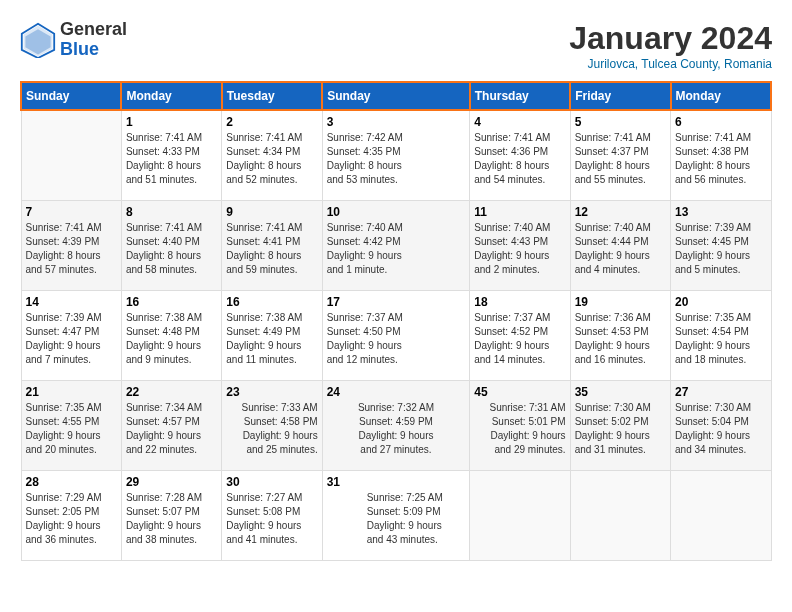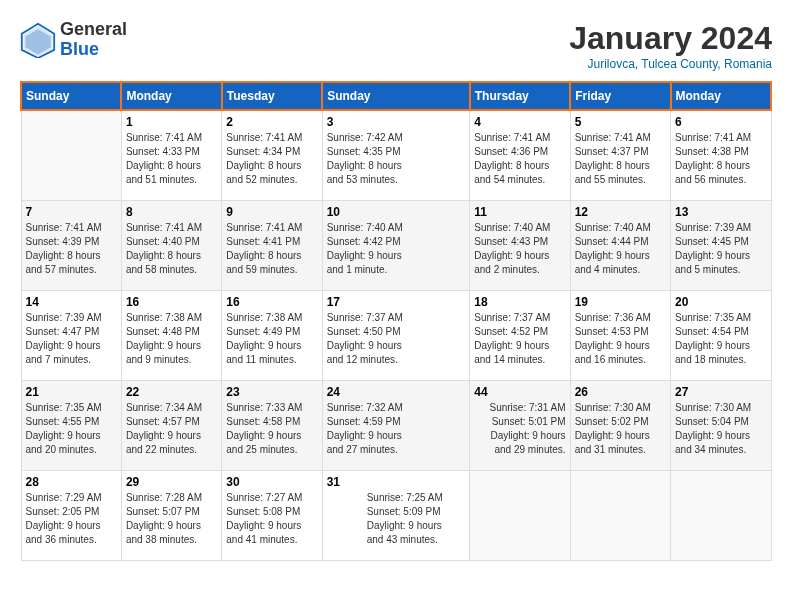--- a/index.html
+++ b/index.html
@@ -285,41 +285,41 @@
         </td>
         <td>
           <span class="day-number">22</span>
           <div class="cell-content" style="white-space: pre-line;">Sunrise: 7:34 AM
 Sunset: 4:57 PM
 Daylight: 9 hours
 and 22 minutes.</div>
         </td>
         <td>
           <span class="day-number">23</span>
-          <div class="cell-content" style="white-space: pre-line;">Sunrise: 7:33 AM
+          <div class="cell-content" style="white-space: pre-line; text-align: right;">Sunrise: 7:33 AM
 Sunset: 4:58 PM
 Daylight: 9 hours
 and 25 minutes.</div>
         </td>
         <td>
           <span class="day-number">24</span>
-          <div class="cell-content" style="white-space: pre-line;">Sunrise: 7:32 AM
+          <div class="cell-content" style="white-space: pre-line; text-align: center;">Sunrise: 7:32 AM
 Sunset: 4:59 PM
 Daylight: 9 hours
 and 27 minutes.</div>
         </td>
         <td>
-          <span class="day-number">44</span>
+          <span class="day-number">45</span>
           <div class="cell-content" style="white-space: pre-line; text-align: right;">Sunrise: 7:31 AM
 Sunset: 5:01 PM
 Daylight: 9 hours
 and 29 minutes.</div>
         </td>
         <td>
-          <span class="day-number">26</span>
+          <span class="day-number">35</span>
           <div class="cell-content" style="white-space: pre-line;">Sunrise: 7:30 AM
 Sunset: 5:02 PM
 Daylight: 9 hours
 and 31 minutes.</div>
         </td>
         <td>
           <span class="day-number">27</span>
           <div class="cell-content" style="white-space: pre-line;">Sunrise: 7:30 AM
 Sunset: 5:04 PM
 Daylight: 9 hours

